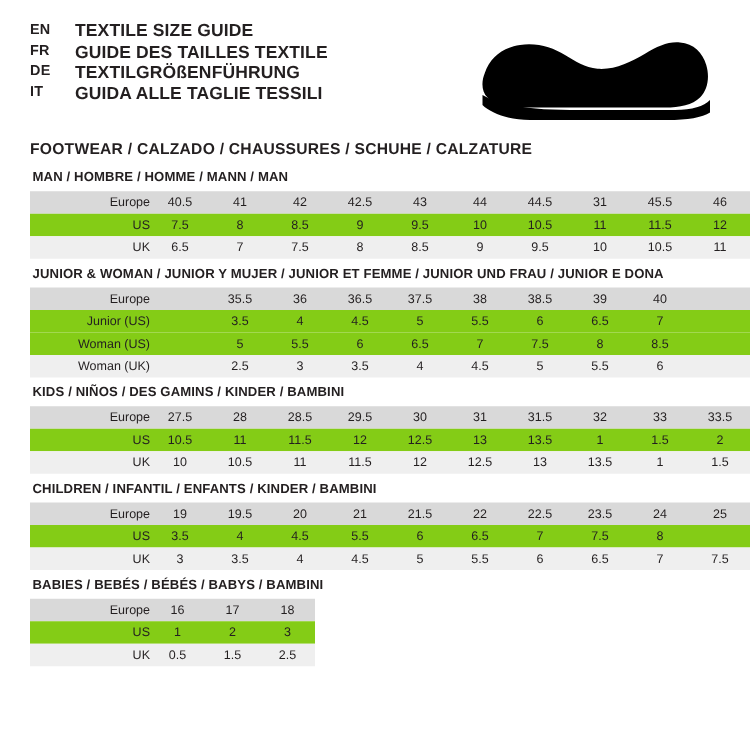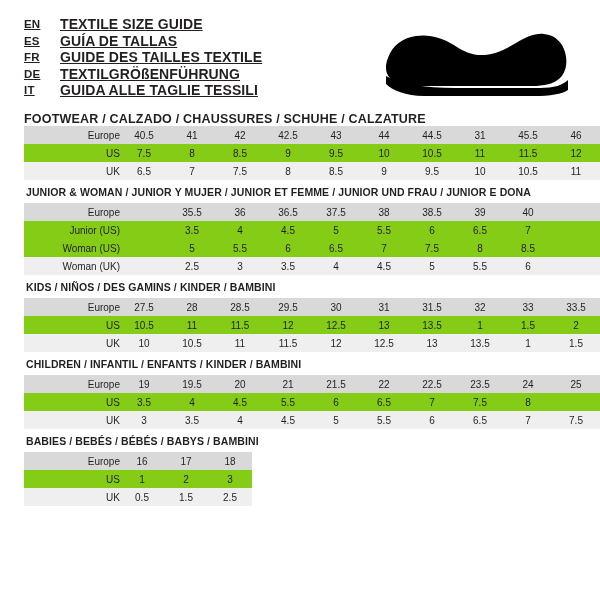--- a/index.html
+++ b/index.html
@@ -29,21 +29,20 @@
     justify-content: space-between;
   }
   .lang-list {
     display: block;
   }
   .lang-row {
     display: flex;
     align-items: flex-start;
     line-height: 16.5px;
     white-space: nowrap;
-    text-decoration: underline;
   }
   .lang-code {
     width: 36px;
     flex: 0 0 36px;
     font-size: 11.5px;
     font-weight: bold;
     letter-spacing: 0.2px;
   }
   .lang-title {
     font-size: 14px;
@@ -111,24 +110,20 @@
 </head>
 <body>
 
 <div class="page">
 
   <div class="header">
     <div class="lang-list">
       <div class="lang-row">
         <span class="lang-code">EN</span>
         <span class="lang-title">TEXTILE SIZE GUIDE</span>
-      </div>
-      <div class="lang-row">
-        <span class="lang-code">ES</span>
-        <span class="lang-title">GUÍA DE TALLAS</span>
       </div>
       <div class="lang-row">
         <span class="lang-code">FR</span>
         <span class="lang-title">GUIDE DES TAILLES TEXTILE</span>
       </div>
       <div class="lang-row">
         <span class="lang-code">DE</span>
         <span class="lang-title">TEXTILGRÖßENFÜHRUNG</span>
       </div>
       <div class="lang-row">
@@ -139,20 +134,21 @@
 
     <svg class="shoe-art" viewBox="0 0 190 86" aria-hidden="true">
       <path fill="#000000" d="M8,44 C12,32 22,24 36,22 C50,20 62,24 72,30 C80,35 88,40 98,41 C112,42 124,36 136,29 C146,23 155,19 164,20 C175,21 182,28 185,38 C188,48 186,58 180,64 C174,70 164,72 152,72 L40,72 C26,72 16,70 10,64 C5,59 5,51 8,44 Z"></path>
       <path fill="#000000" d="M6,62 C20,70 44,74 76,74 L160,74 C174,74 183,71 188,66 L188,76 C182,80 170,82 154,82 L44,82 C26,82 12,76 6,70 Z"></path>
     </svg>
   </div>
 
   <div class="category-title">FOOTWEAR / CALZADO / CHAUSSURES / SCHUHE / CALZATURE</div>
 
   <div class="block">
+    <div class="block-title first">MAN / HOMBRE / HOMME / MANN / MAN</div>
     <table class="w-full">
       <colgroup>
         <col style="width:96px">
           <col style="width:48px">
           <col style="width:48px">
           <col style="width:48px">
           <col style="width:48px">
         <col style="width:48px">
           <col style="width:48px">
           <col style="width:48px">

